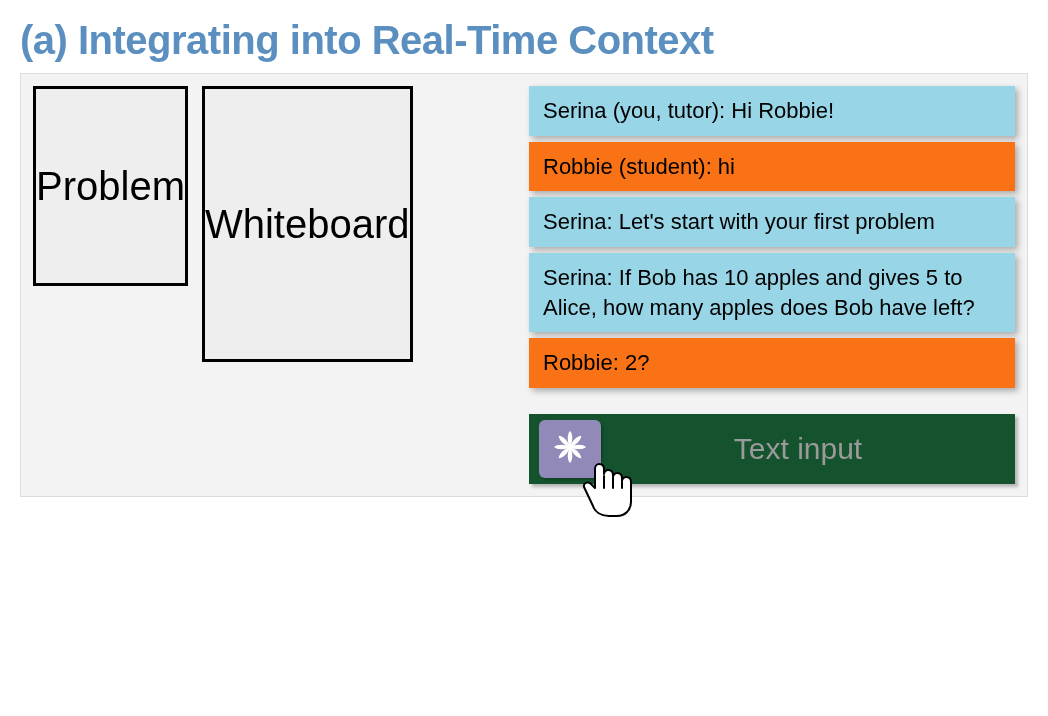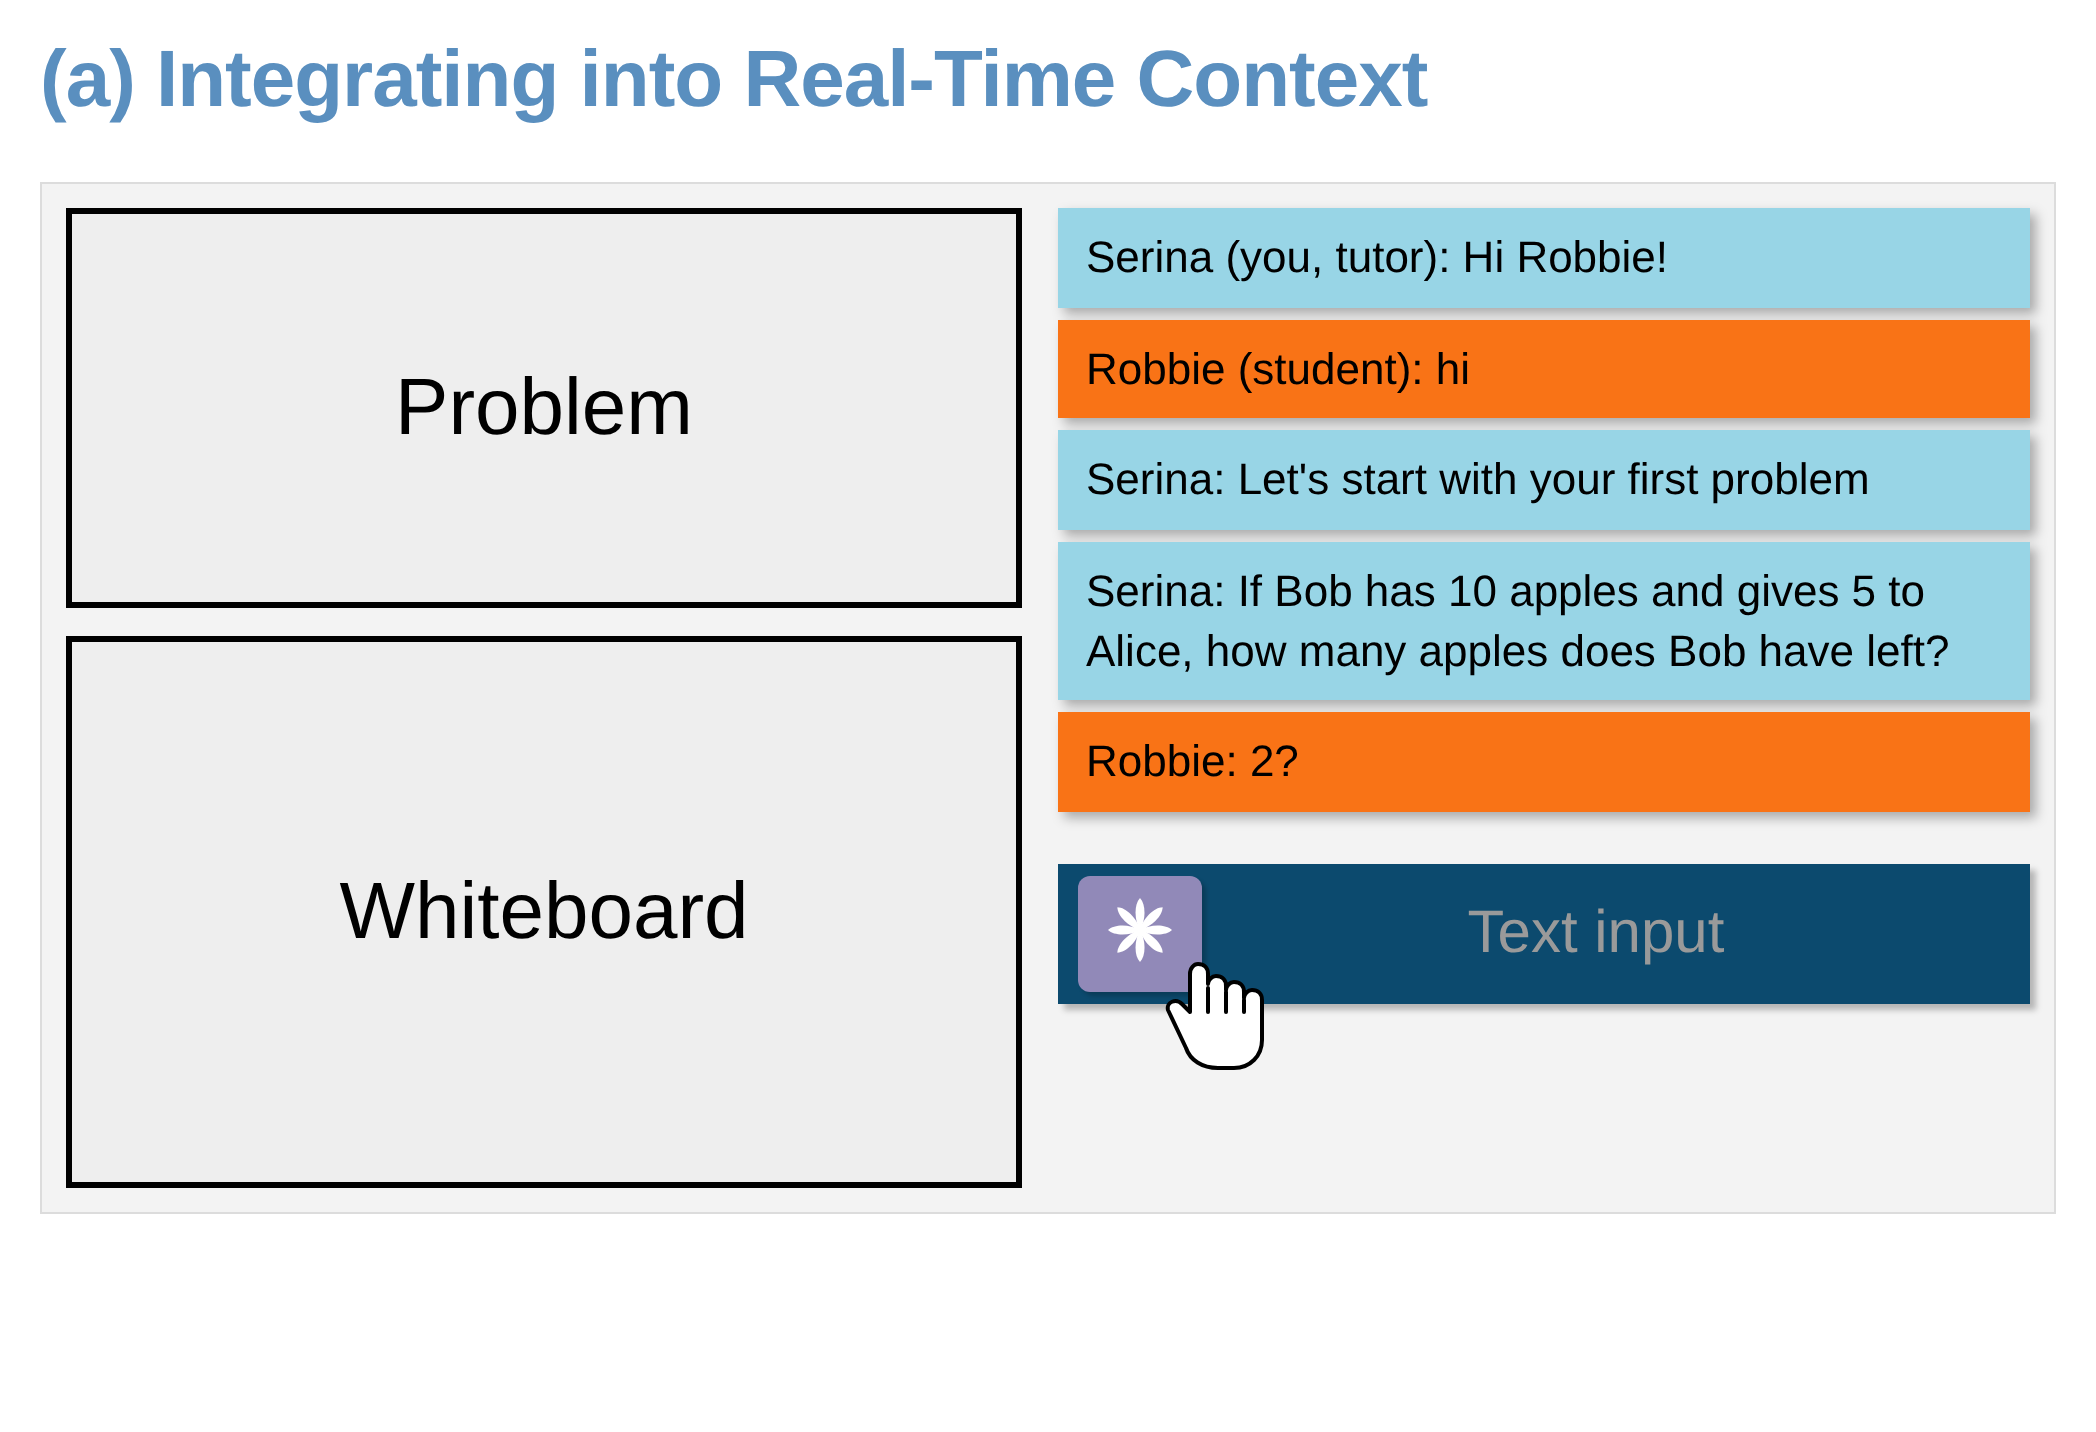--- a/index.html
+++ b/index.html
@@ -7,35 +7,35 @@
     font-family: 'Segoe UI', Arial, sans-serif;
     background: #fff;
     width: 1048px;
     height: 716px;
     padding: 18px 20px;
   }
   .title {
     font-size: 40px;
     font-weight: 700;
     color: #5a8fbf;
-    margin-bottom: 28px;
+    margin-bottom: 10px;
     letter-spacing: -0.5px;
   }
   .panel {
     background: #f3f3f3;
     border: 1.5px solid #dcdcdc;
     padding: 12px;
     display: flex;
     gap: 18px;
     width: 100%;
   }
   .left-col {
     flex: 0 0 478px;
     display: flex;
-    flex-direction: column;
+    flex-direction: row;
     gap: 14px;
   }
   .box {
     border: 3px solid #000;
     background: #eee;
     display: flex;
     align-items: center;
     justify-content: center;
     font-size: 40px;
     font-weight: 400;
@@ -59,21 +59,21 @@
   .msg {
     padding: 10px 14px;
     font-size: 22px;
     line-height: 1.35;
     color: #000;
   }
   .msg-tutor { background: #98d5e6; }
   .msg-student { background: #f97316; }
   .input-row {
     margin-top: 20px;
-    background: #0c4a6e;
+    background: #14532d;
     height: 70px;
     display: flex;
     align-items: center;
     padding: 6px 10px;
     gap: 20px;
     box-shadow: 3px 3px 3px rgba(0,0,0,0.25);
     position: relative;
   }
   .ai-button {
     width: 62px;

